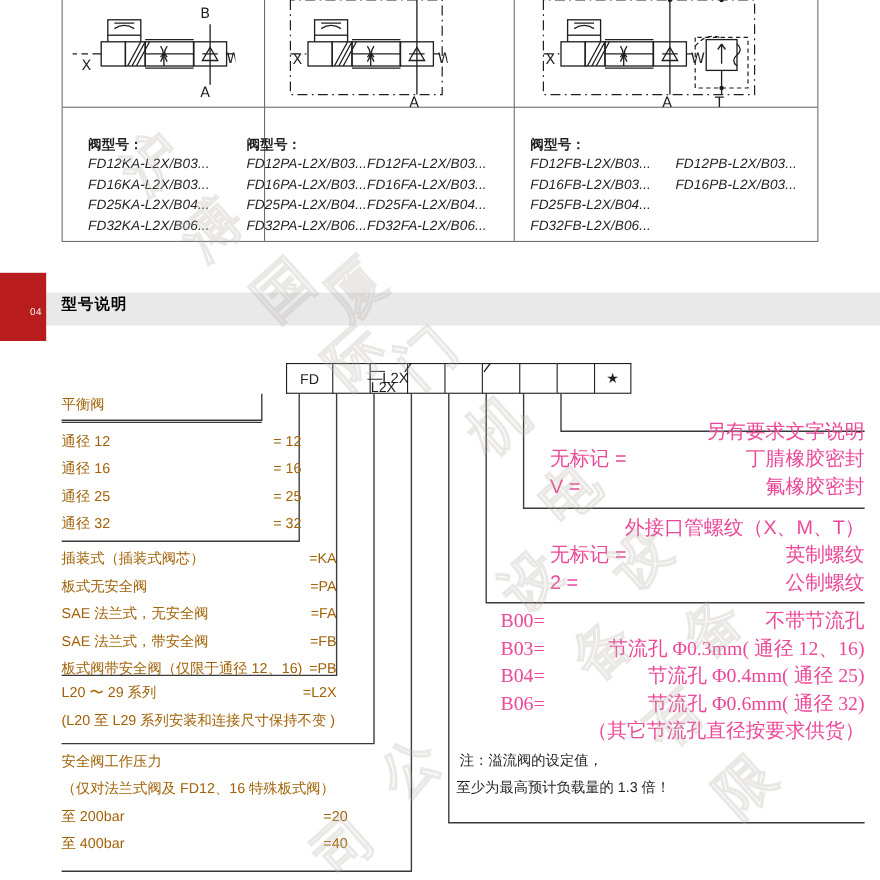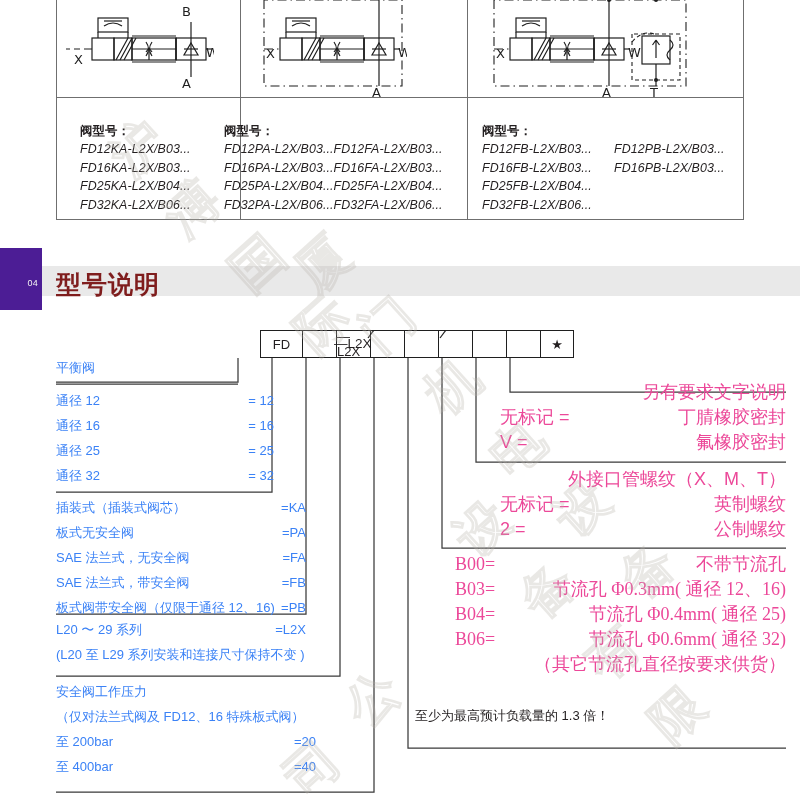--- a/index.html
+++ b/index.html
@@ -58,36 +58,36 @@
   .models-2col{display:flex;}
   .models-2col .col{width:135px;}
 
   
   .schem{position:absolute;}
 
   
   .sec-badge{
     position:absolute;left:0;top:248px;
     width:42px;height:62px;
-    background:#4c1d95;
+    background:#b91c1c;
     box-sizing:border-box;
   }
   .sec-badge span{
     position:absolute;right:4px;bottom:22px;
     font-size:9px;color:#f2f2f2;letter-spacing:.3px;
   }
   .sec-bar{
     position:absolute;left:42px;top:266px;
     width:758px;height:30px;
     background:#e9e9e9;
   }
   .sec-title{
     position:absolute;left:56px;top:268px;
-    font-size:25px;font-weight:700;letter-spacing:1px;
-    color:#7f1d1d;
+    font-size:14px;font-weight:700;letter-spacing:1px;
+    color:#000000;
     font-family:Liberation Mono, monospace;
   }
 
   
   .codebar{
     position:absolute;
     left:224px;top:330px;
     height:28px;
     display:flex;
     z-index:3;
@@ -102,21 +102,21 @@
     background:#fff;
     position:relative;
   }
   .codebox:last-child{border-right-width:1.3px;}
   .codebox.star{font-size:13px;}
 
   
   .lines{position:absolute;left:0;top:0;width:800px;height:800px;z-index:2;}
 
   
-  .lblgrp{position:absolute;font-size:13px;color:#3b82f6;z-index:4;}
+  .lblgrp{position:absolute;font-size:13px;color:#a16207;z-index:4;}
   .lrow{display:flex;align-items:center;white-space:nowrap;line-height:25px;}
   .lrow .l{flex:none;}
   .lrow .r{margin-left:auto;}
   .lbl-single{white-space:nowrap;line-height:25px;}
 
   .rgrp{position:absolute;font-size:18px;color:#ec4899;z-index:4;}
   .rrow{display:flex;align-items:baseline;white-space:nowrap;line-height:25px;}
   .rrow .code{flex:none;}
   .rrow .desc{margin-left:auto;}
   .right-align{text-align:right;white-space:nowrap;line-height:25px;}
@@ -446,20 +446,21 @@
       <span class="code">B04=</span>
       <span class="desc">节流孔 Φ0.4mm( 通径 25)</span>
     </div>
     <div class="rrow">
       <span class="code">B06=</span>
       <span class="desc">节流孔 Φ0.6mm( 通径 32)</span>
     </div>
     <div class="right-align">（其它节流孔直径按要求供货）</div>
   </div>
 
+  <div class="note" style="left:418px;top:678px;">注：溢流阀的设定值，</div>
   <div class="note" style="left:415px;top:703px;">至少为最高预计负载量的 1.3 倍！</div>
 
   <div class="watermark">
     <div class="wm-txt" style="left:96px;  top:140px; font-size:52px; transform:rotate(-42deg);">沪</div>
     <div class="wm-txt" style="left:150px; top:200px; font-size:52px; transform:rotate(-42deg);">溥</div>
     <div class="wm-txt" style="left:215px; top:255px; font-size:52px; transform:rotate(-42deg);">国</div>
     <div class="wm-txt" style="left:280px; top:316px; font-size:52px; transform:rotate(-42deg);">际</div>
     <div class="wm-txt" style="left:280px; top:255px; font-size:52px; transform:rotate(-42deg);">厦</div>
     <div class="wm-txt" style="left:345px; top:316px; font-size:52px; transform:rotate(-42deg);">门</div>
     <div class="wm-txt" style="left:410px; top:378px; font-size:52px; transform:rotate(-42deg);">机</div>

